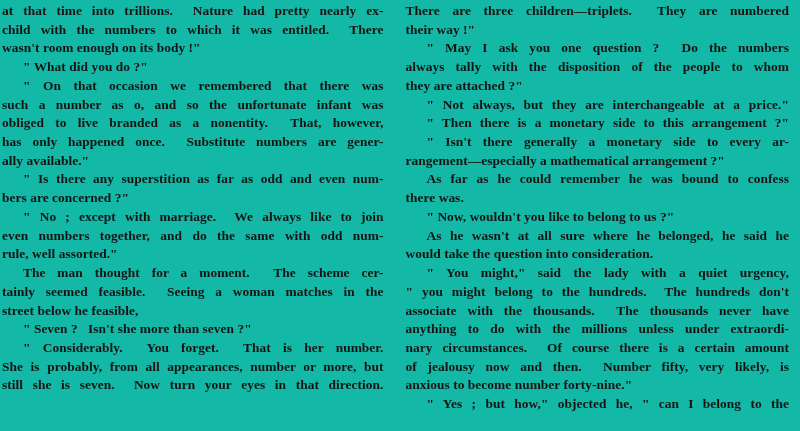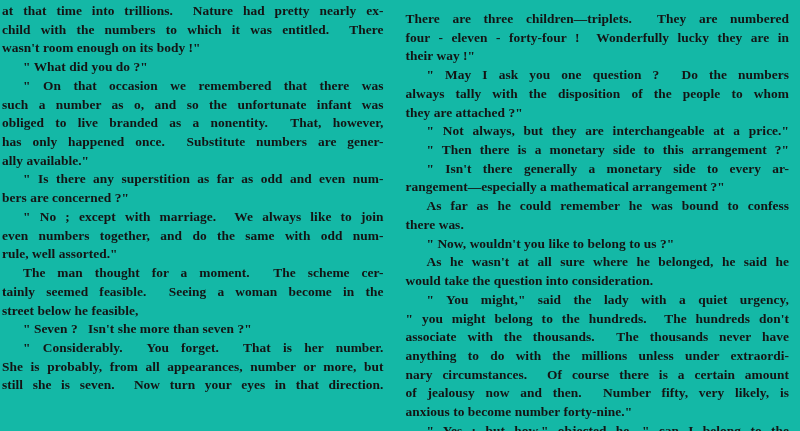--- a/index.html
+++ b/index.html
@@ -13,21 +13,21 @@
     height: 431px;
     background: #14b8a6;
     display: flex;
     padding: 2px 11px 0 2px;
     overflow: hidden;
   }
   .col {
     box-sizing: border-box;
   }
   .col-0 { width: 385px; margin-right: 22px; }
-  .col-1 { width: 387px; margin-top: 8px; }
+  .col-1 { width: 387px; }
   .line {
     font-family: "Liberation Serif", serif;
     font-weight: 700;
     font-size: 13.4px;
     line-height: 18.72px;
     color: #141414;
     text-align: justify;
     text-align-last: justify;
     white-space: pre-wrap;
     letter-spacing: 0.05px;
@@ -53,30 +53,29 @@
       <div class="line">such a number as o, and so the unfortunate infant was</div>
       <div class="line">obliged to live branded as a nonentity.  That, however,</div>
       <div class="line">has only happened once.  Substitute numbers are gener-</div>
       <div class="line last">ally available."</div>
       <div class="line indent">" Is there any superstition as far as odd and even num-</div>
       <div class="line last">bers are concerned ?"</div>
       <div class="line indent">" No ; except with marriage.  We always like to join</div>
       <div class="line">even numbers together, and do the same with odd num-</div>
       <div class="line last">rule, well assorted."</div>
       <div class="line indent">The man thought for a moment.  The scheme cer-</div>
-      <div class="line">tainly seemed feasible.  Seeing a woman become in the</div>
+      <div class="line">tainly seemed feasible.  Seeing a woman matches in the</div>
       <div class="line last">street below he feasible,</div>
       <div class="line indent last">" Seven ?   Isn't she more than seven ?"</div>
       <div class="line indent">" Considerably.  You forget.  That is her number.</div>
       <div class="line">She is probably, from all appearances, number or more, but</div>
       <div class="line">still she is seven.  Now turn your eyes in that direction.</div>
     </div>
   <div class="col col-1">
       <div class="line">There are three children—triplets.  They are numbered</div>
-      <div class="line">four - eleven - forty-four !  Wonderfully lucky they are in</div>
       <div class="line last">their way !"</div>
       <div class="line indent">" May I ask you one question ?  Do the numbers</div>
       <div class="line">always tally with the disposition of the people to whom</div>
       <div class="line last">they are attached ?"</div>
       <div class="line indent">" Not always, but they are interchangeable at a price."</div>
       <div class="line indent">" Then there is a monetary side to this arrangement ?"</div>
       <div class="line indent">" Isn't there generally a monetary side to every ar-</div>
       <div class="line last">rangement—especially a mathematical arrangement ?"</div>
       <div class="line indent">As far as he could remember he was bound to confess</div>
       <div class="line last">there was.</div>

